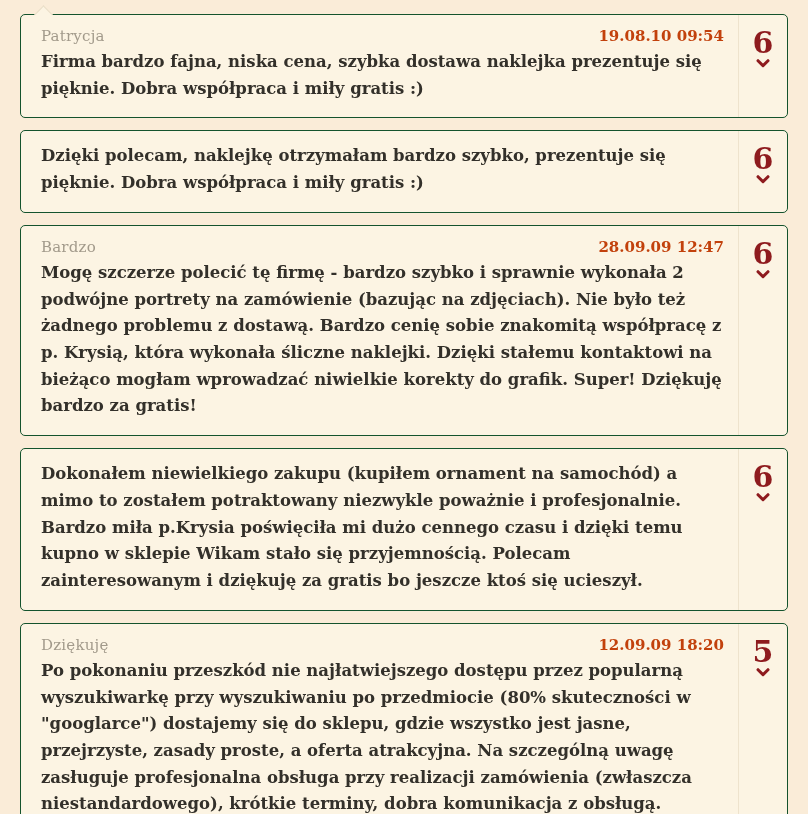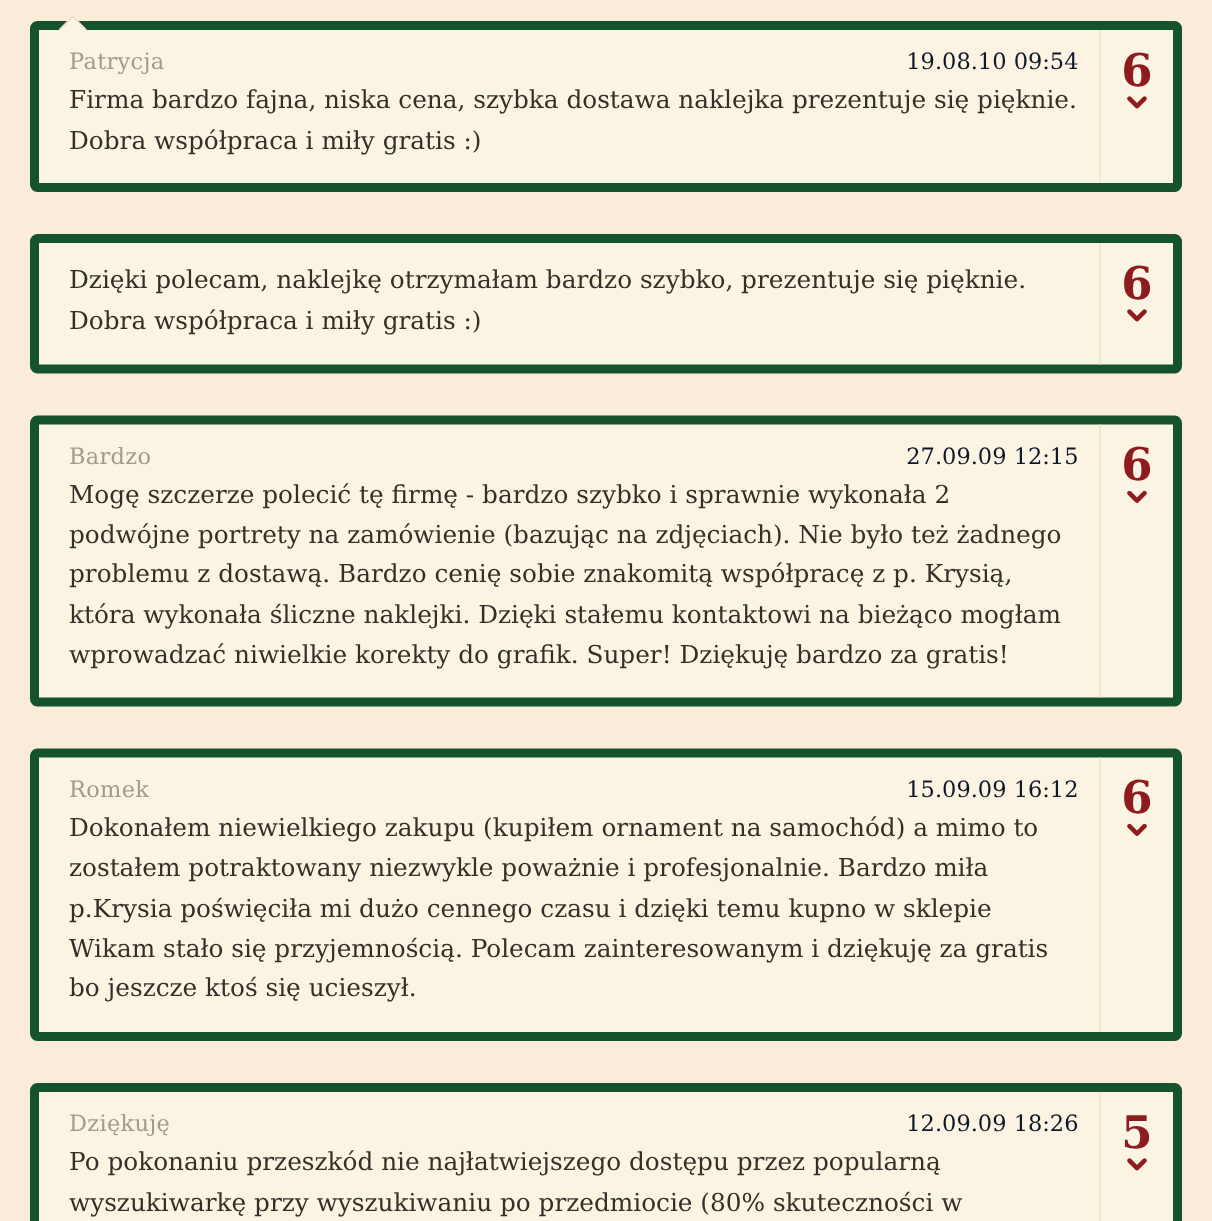--- a/index.html
+++ b/index.html
@@ -12,23 +12,23 @@
     min-height: 814px;
   }
   .reviews-list {
     width: 808px;
     padding: 14px 20px 14px 20px;
   }
   .review-card {
     position: relative;
     display: flex;
     background: #fcf4e3;
-    border: 6px solid #14532d;
+    border: 1px solid #14532d;
     border-radius: 5px;
-    margin-bottom: 28px;
+    margin-bottom: 12px;
   }
   .review-card.has-notch::before {
     content: "";
     position: absolute;
     top: -7px;
     left: 16px;
     width: 12px;
     height: 12px;
     background: #fcf4e3;
     border-left: 1px solid #e9ddc6;
@@ -46,26 +46,28 @@
     align-items: baseline;
     margin-bottom: 4px;
   }
   .review-author {
     font-size: 15px;
     color: #a29a8b;
     letter-spacing: 0.2px;
   }
   .review-date {
     font-size: 15px;
-    color: #0f172a;
+    color: #c2410c;
+    font-weight: bold;
   }
   .review-text {
     font-size: 16.5px;
     line-height: 1.62;
     color: #33302a;
+    font-weight: bold;
   }
   .review-rating {
     flex: 0 0 49px;
     border-left: 1px solid #eee3cd;
     display: flex;
     flex-direction: column;
     align-items: center;
     padding-top: 13px;
   }
   .rating-score {
@@ -115,57 +117,53 @@
             <path d="M2 1.7 L7 6.7 L12 1.7" fill="none" stroke="#8e1b1e" stroke-width="3" stroke-linecap="round" stroke-linejoin="round"></path>
           </svg>
       </span>
     </div>
   </article>
 
   <article class="review-card">
     <div class="review-main">
       <div class="review-head">
         <span class="review-author">Bardzo</span>
-        <span class="review-date">27.09.09 12:15</span>
+        <span class="review-date">28.09.09 12:47</span>
       </div>
       <p class="review-text">Mogę szczerze polecić tę firmę - bardzo szybko i sprawnie wykonała 2 podwójne portrety na zamówienie (bazując na zdjęciach). Nie było też żadnego problemu z dostawą. Bardzo cenię sobie znakomitą współpracę z p. Krysią, która wykonała śliczne naklejki. Dzięki stałemu kontaktowi na bieżąco mogłam wprowadzać niwielkie korekty do grafik. Super! Dziękuję bardzo za gratis!</p>
     </div>
     <div class="review-rating">
       <span class="rating-score">6</span>
       <span class="chevron-down-icon">
         <svg width="14" height="9" viewBox="0 0 14 9">
             <path d="M2 1.7 L7 6.7 L12 1.7" fill="none" stroke="#8e1b1e" stroke-width="3" stroke-linecap="round" stroke-linejoin="round"></path>
           </svg>
       </span>
     </div>
   </article>
 
   <article class="review-card">
     <div class="review-main">
-      <div class="review-head">
-        <span class="review-author">Romek</span>
-        <span class="review-date">15.09.09 16:12</span>
-      </div>
       <p class="review-text">Dokonałem niewielkiego zakupu (kupiłem ornament na samochód) a mimo to zostałem potraktowany niezwykle poważnie i profesjonalnie. Bardzo miła p.Krysia poświęciła mi dużo cennego czasu i dzięki temu kupno w sklepie Wikam stało się przyjemnością. Polecam zainteresowanym i dziękuję za gratis bo jeszcze ktoś się ucieszył.</p>
     </div>
     <div class="review-rating">
       <span class="rating-score">6</span>
       <span class="chevron-down-icon">
         <svg width="14" height="9" viewBox="0 0 14 9">
             <path d="M2 1.7 L7 6.7 L12 1.7" fill="none" stroke="#8e1b1e" stroke-width="3" stroke-linecap="round" stroke-linejoin="round"></path>
           </svg>
       </span>
     </div>
   </article>
 
   <article class="review-card">
     <div class="review-main">
       <div class="review-head">
         <span class="review-author">Dziękuję</span>
-        <span class="review-date">12.09.09 18:26</span>
+        <span class="review-date">12.09.09 18:20</span>
       </div>
       <p class="review-text">Po pokonaniu przeszkód nie najłatwiejszego dostępu przez popularną wyszukiwarkę przy wyszukiwaniu po przedmiocie (80% skuteczności w "googlarce") dostajemy się do sklepu, gdzie wszystko jest jasne, przejrzyste, zasady proste, a oferta atrakcyjna. Na szczególną uwagę zasługuje profesjonalna obsługa przy realizacji zamówienia (zwłaszcza niestandardowego), krótkie terminy, dobra komunikacja z obsługą. "Wikam" - tak trzymajcie:)</p>
     </div>
     <div class="review-rating">
       <span class="rating-score">5</span>
       <span class="chevron-down-icon">
         <svg width="14" height="9" viewBox="0 0 14 9">
             <path d="M2 1.7 L7 6.7 L12 1.7" fill="none" stroke="#8e1b1e" stroke-width="3" stroke-linecap="round" stroke-linejoin="round"></path>
           </svg>
       </span>

